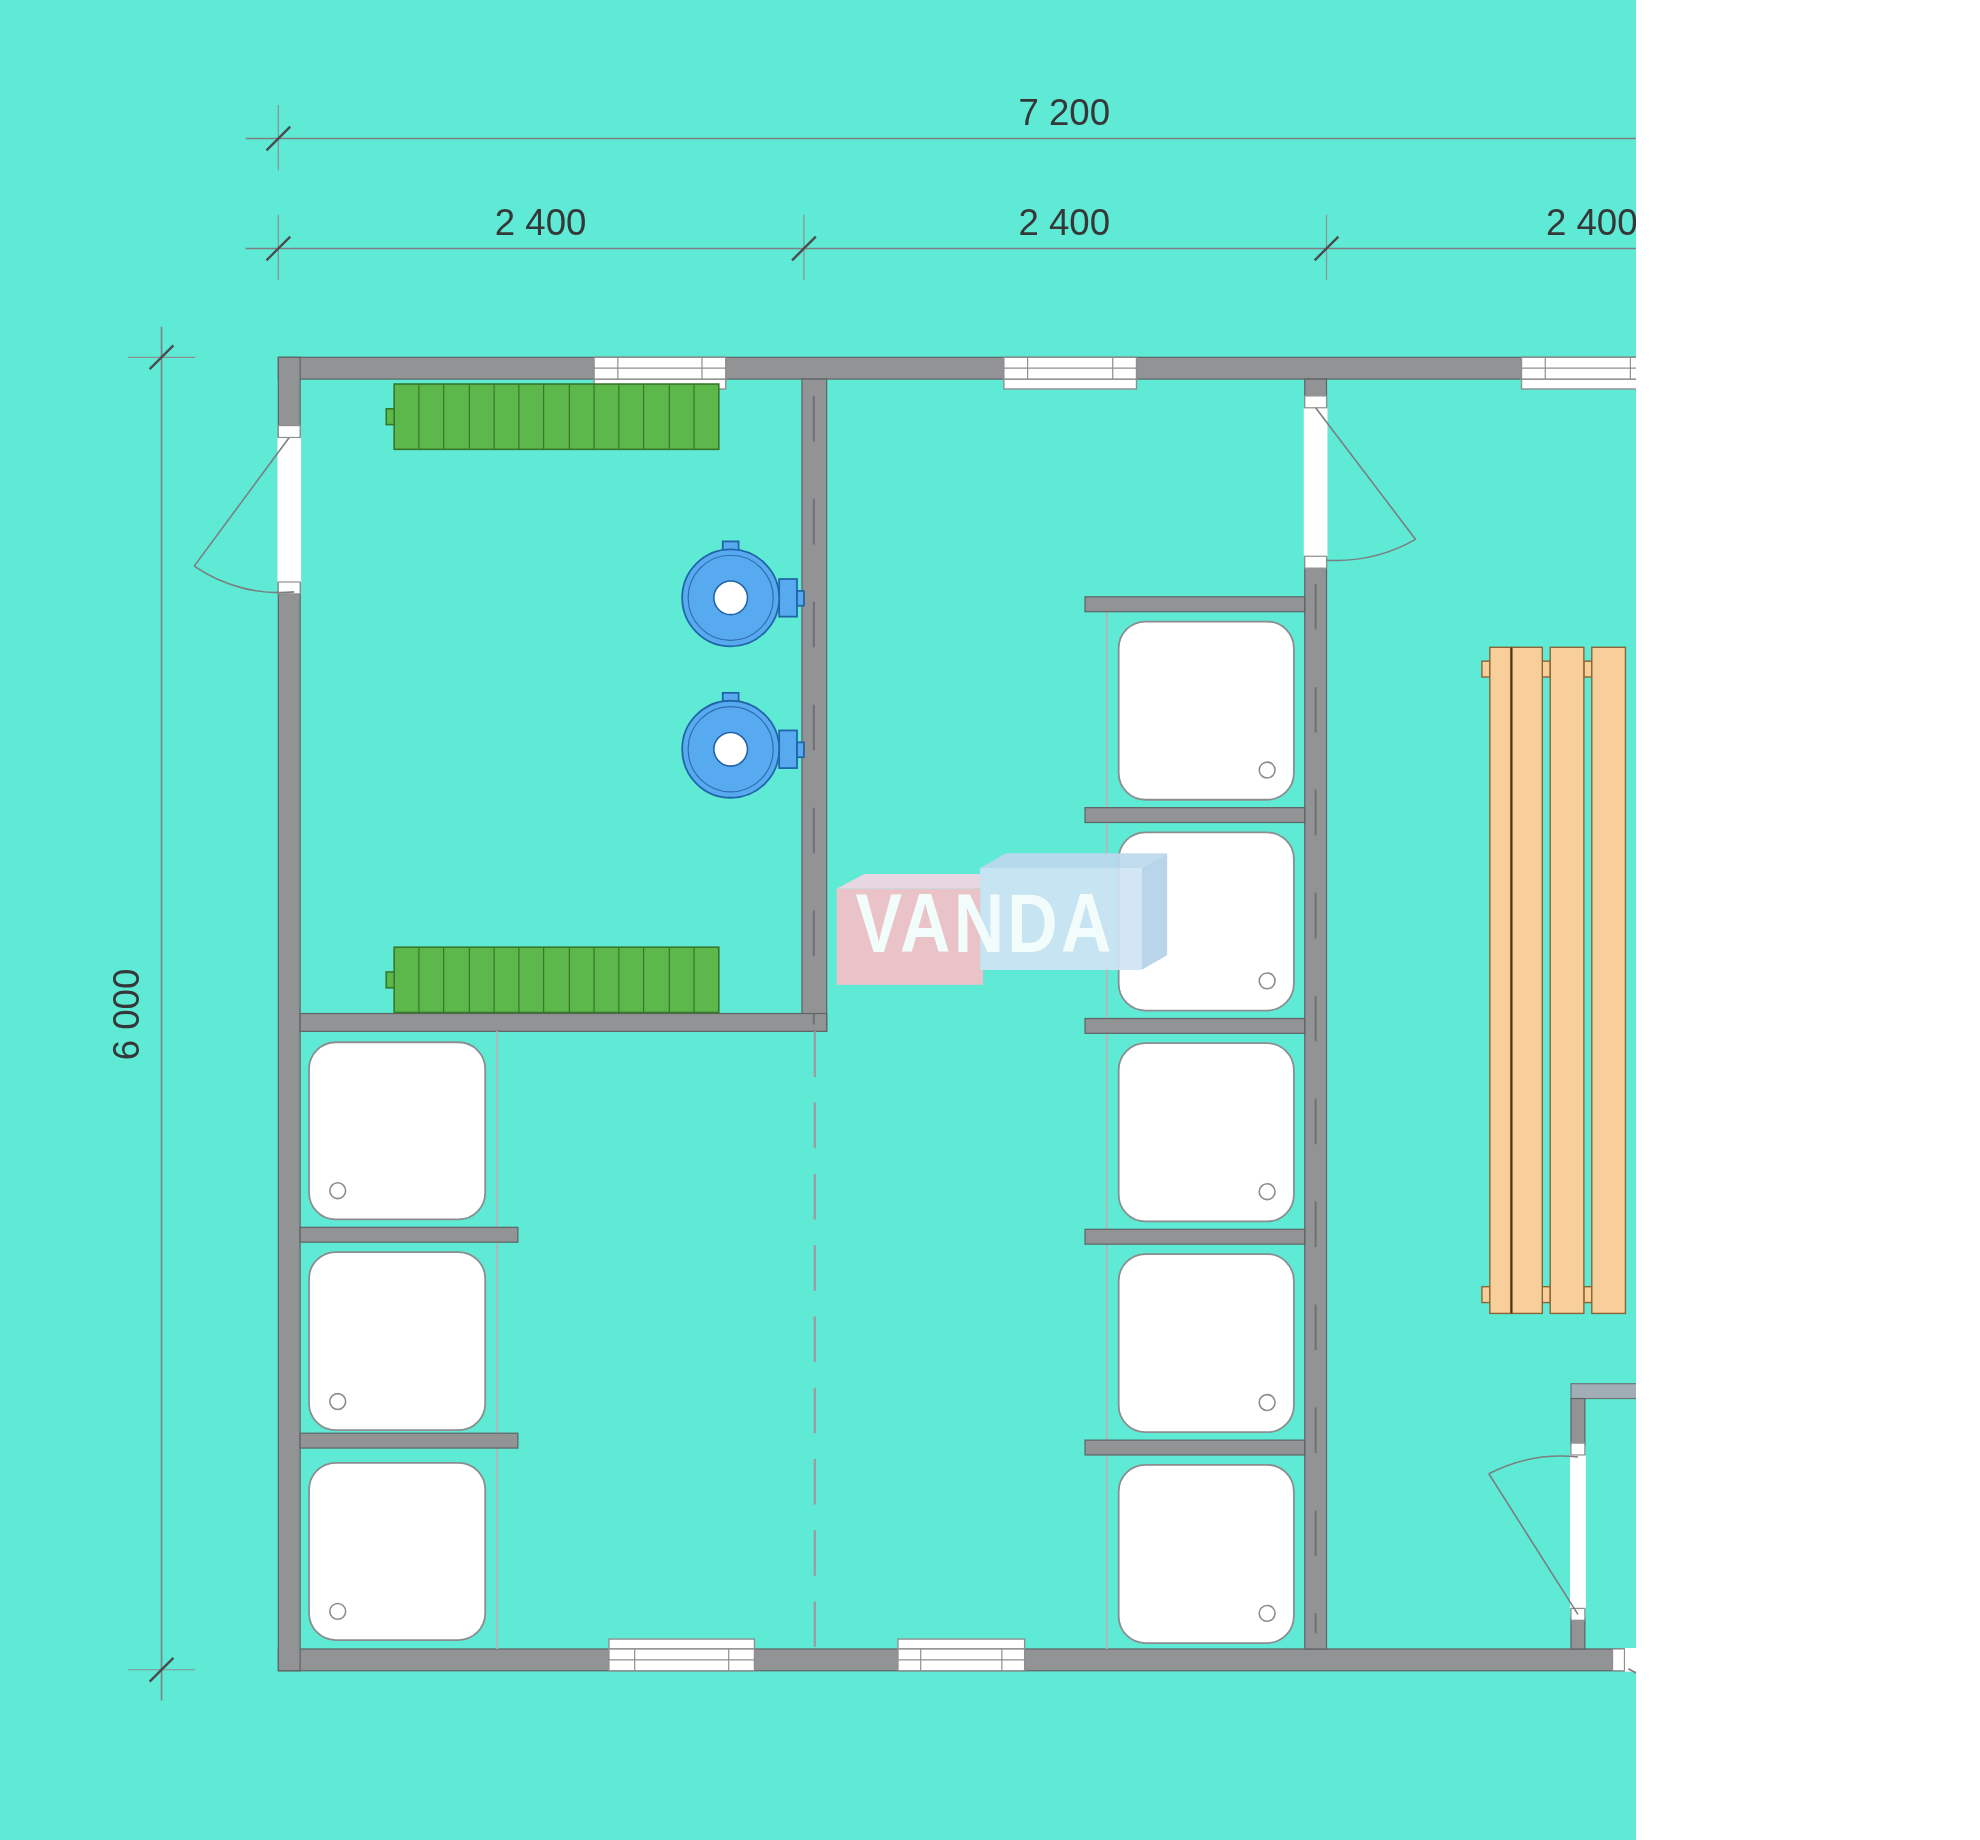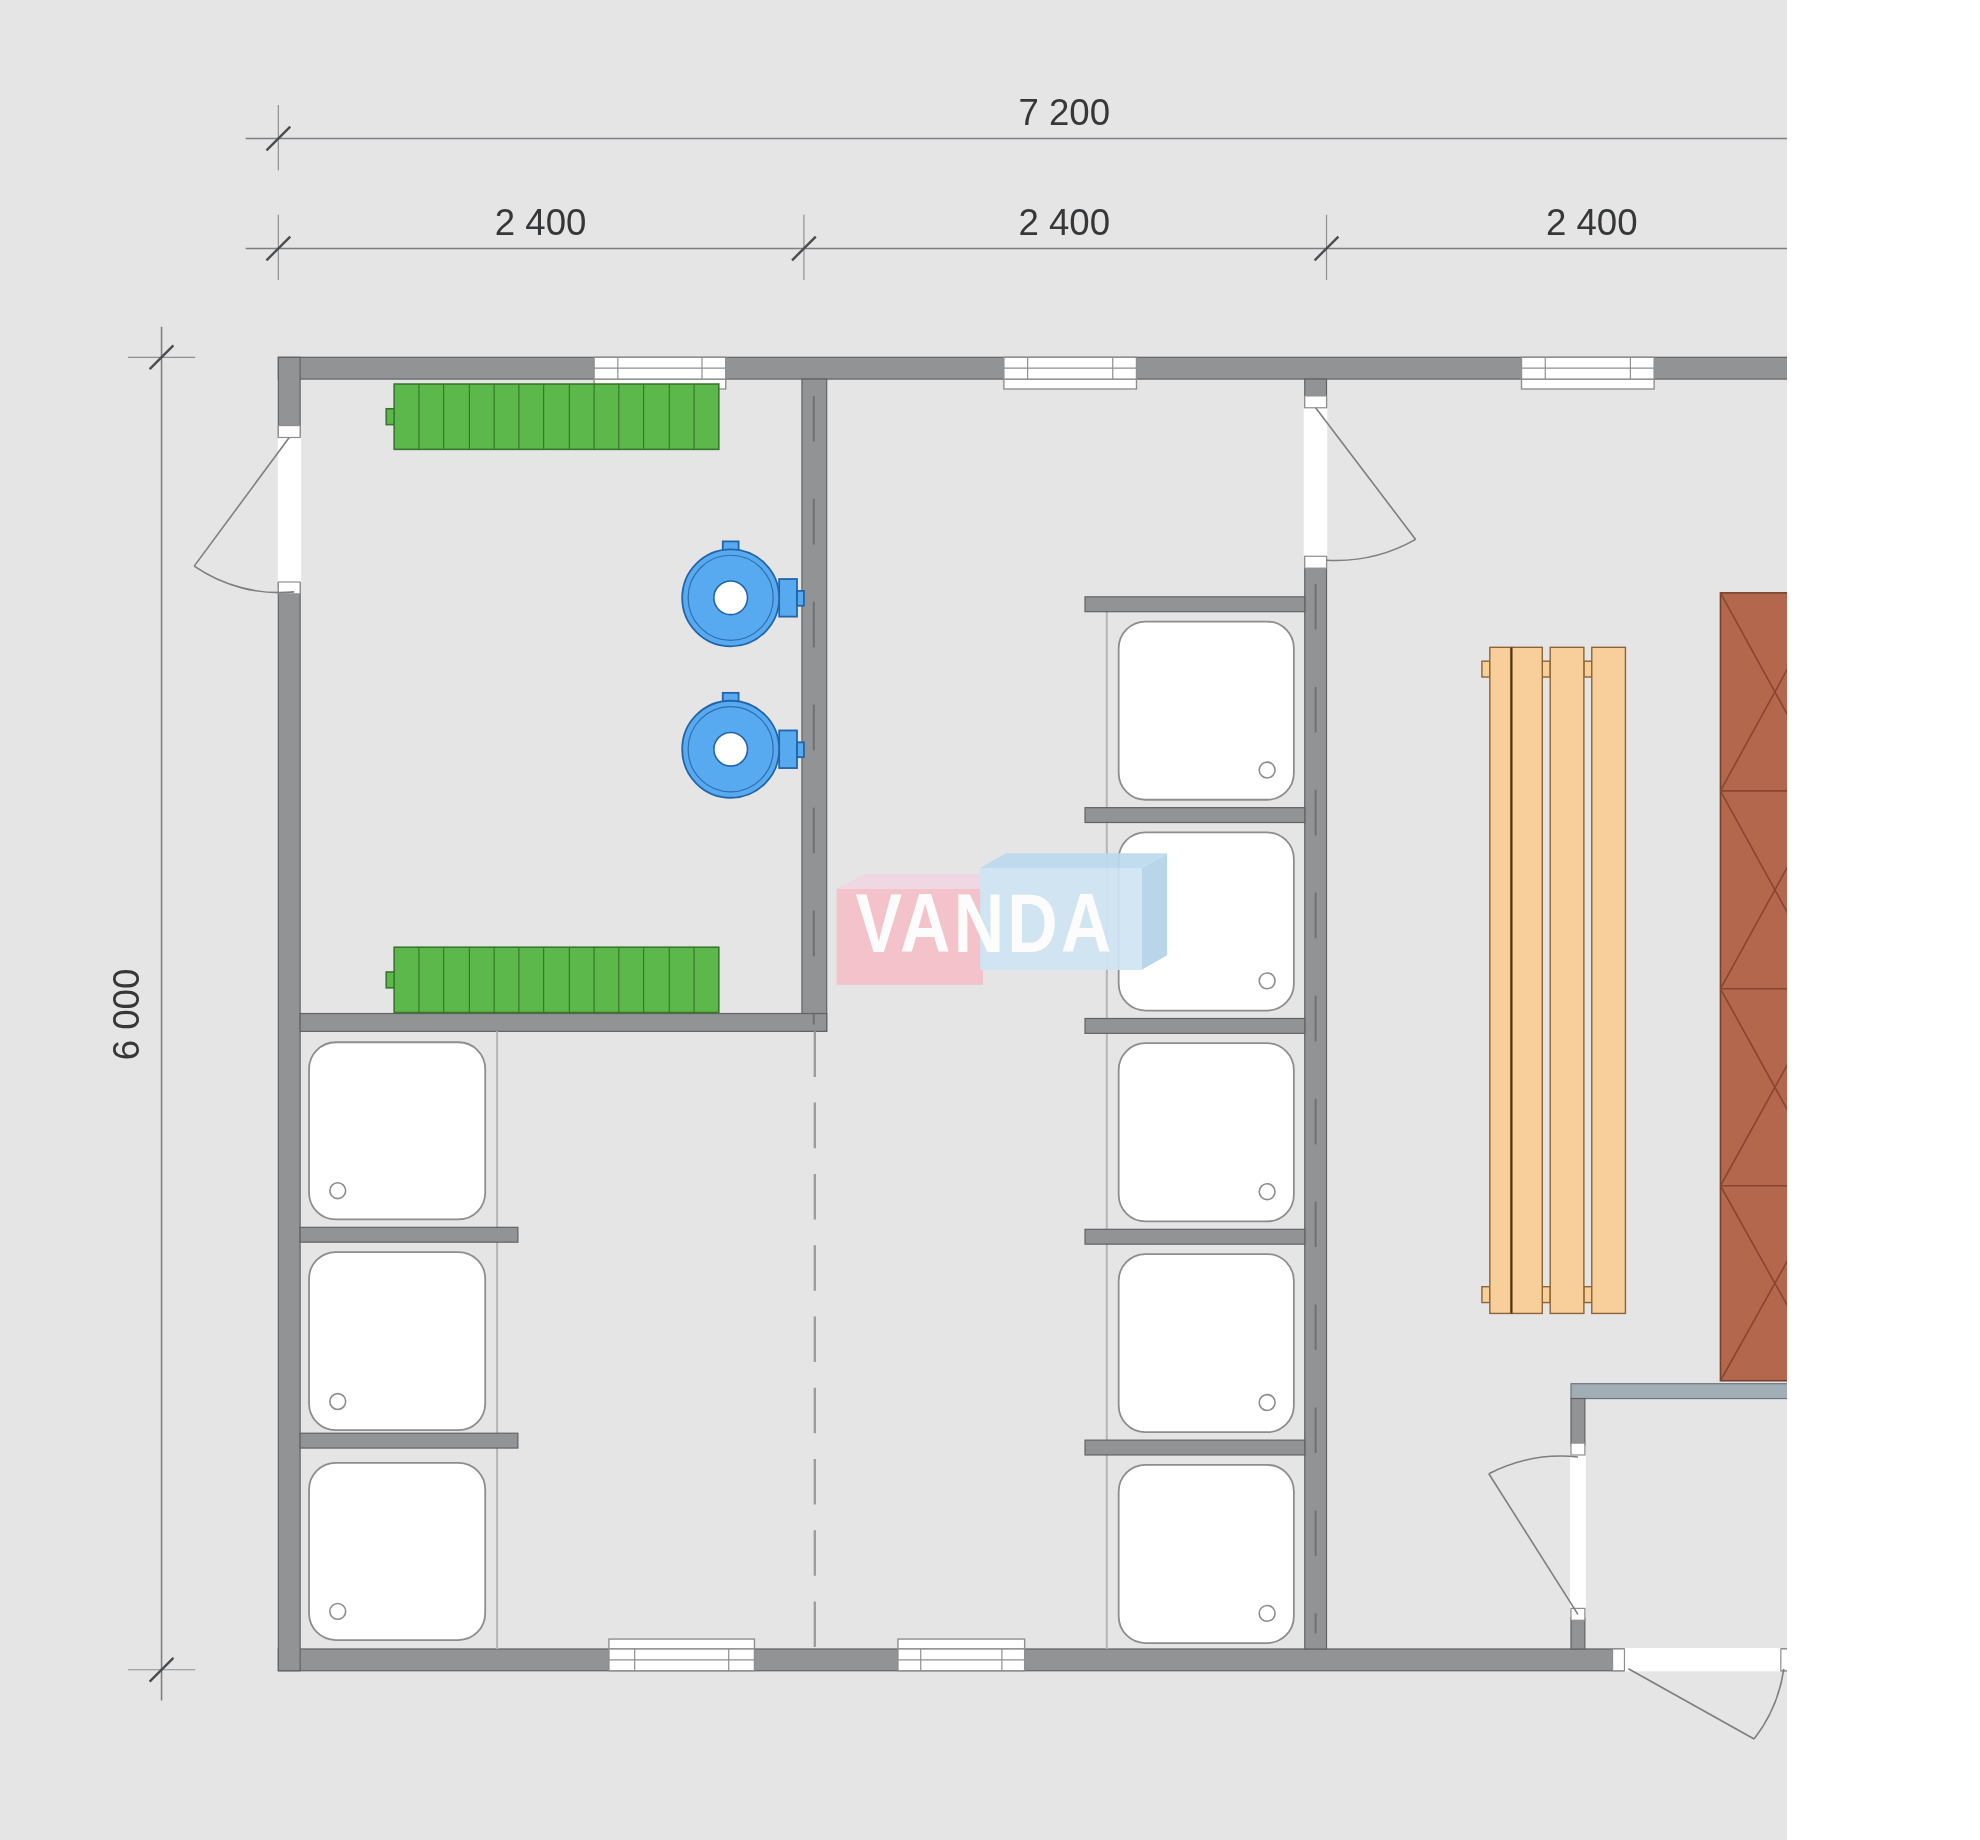--- a/index.html
+++ b/index.html
@@ -1,16 +1,16 @@
 <!DOCTYPE html>
 <html><head>
 <meta charset="utf-8">
 <style>
   html,body{margin:0;padding:0;background:#ffffff;}
-  .page{width:1787px;height:1840px;position:relative;background:#e5e5e5;overflow:hidden;
+  .page{width:1636px;height:1840px;position:relative;background:#5eead4;overflow:hidden;
         font-family:"Liberation Sans", sans-serif;}
   svg{display:block;}
   
   .wall{fill:#919395;stroke:#606265;stroke-width:1.2;}
   .wall-sauna{fill:#a2aeb6;stroke:#6b757c;stroke-width:1.2;}
   .jamb{fill:#ffffff;stroke:#8f8f8f;stroke-width:1.2;}
   .opening{fill:#ffffff;stroke:none;}
   .joint{stroke:#6e7073;stroke-width:2;stroke-dasharray:46 58;fill:none;}
   
   .winrect{fill:#ffffff;stroke:#8f8f8f;stroke-width:1.4;}

